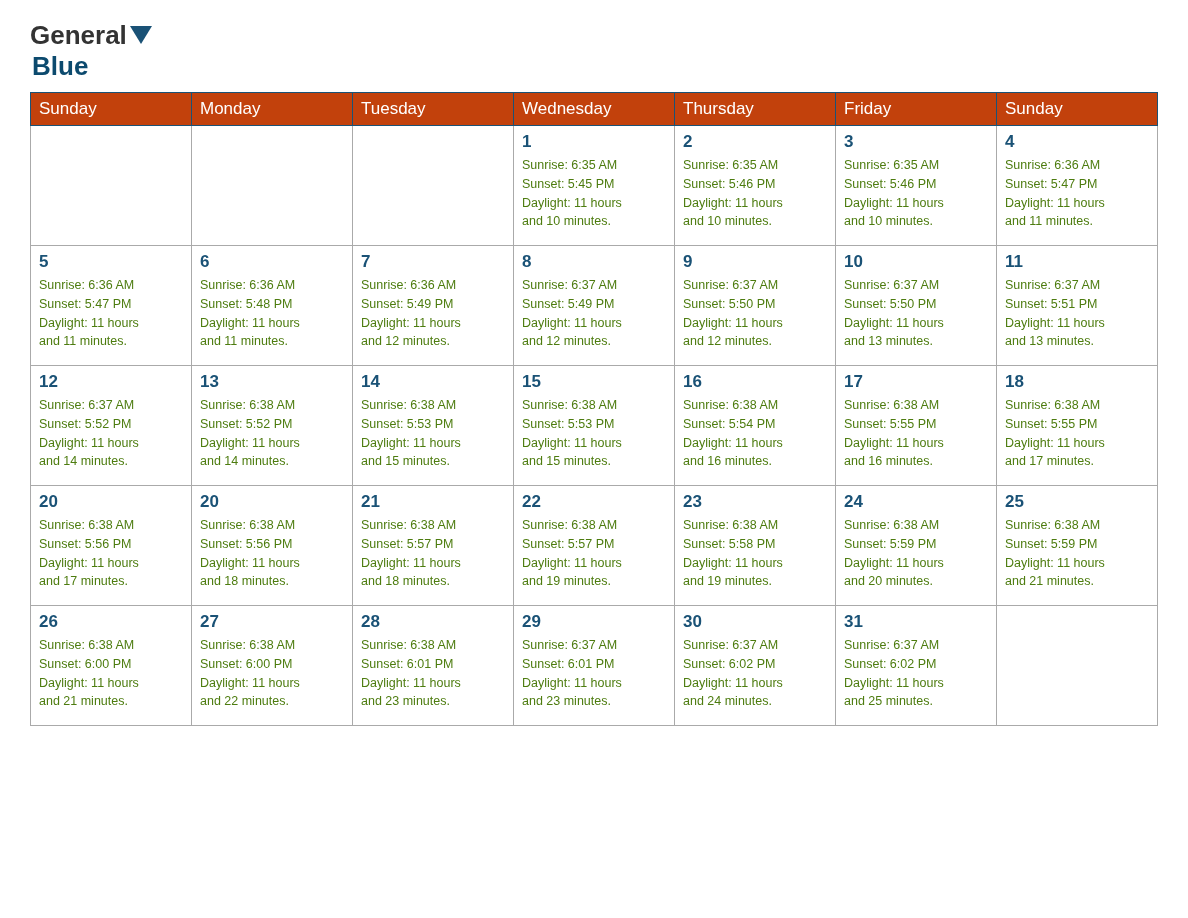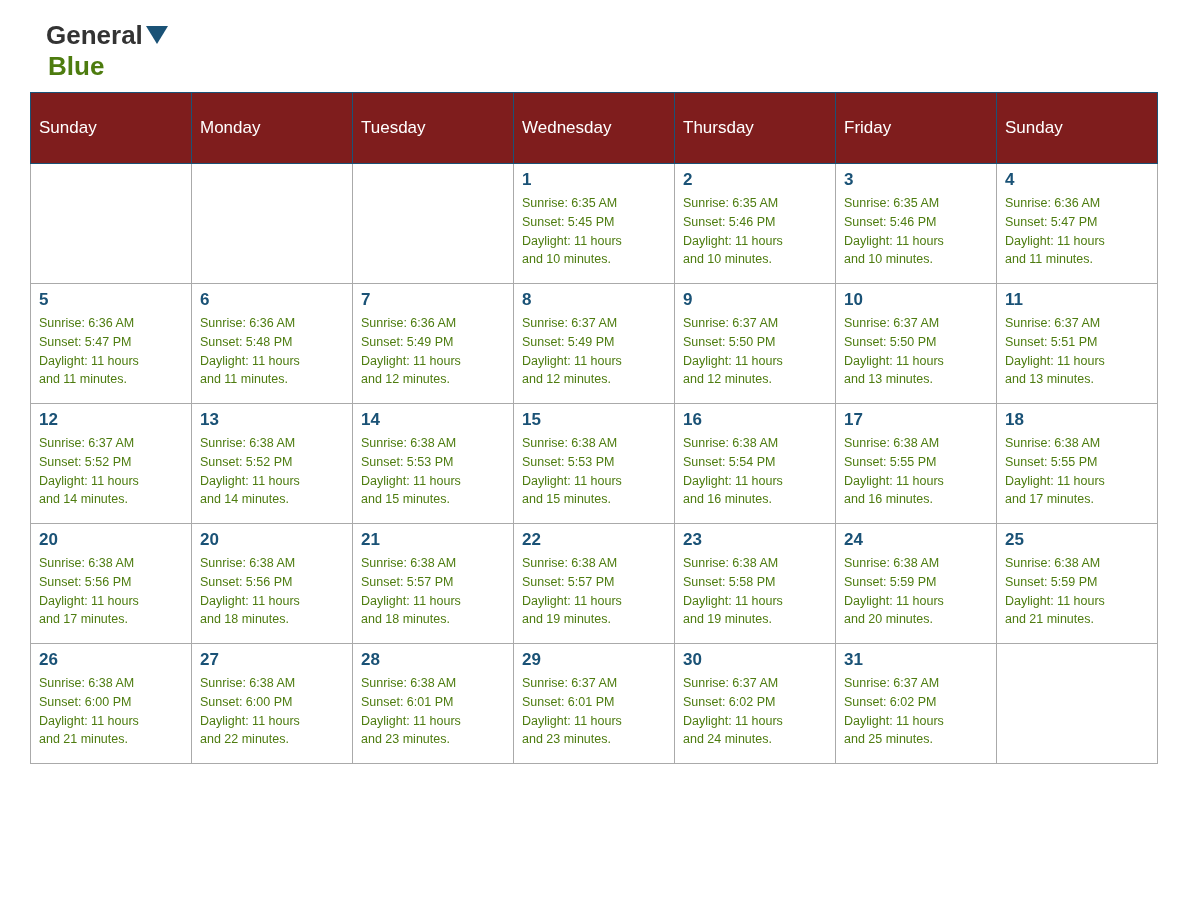--- a/index.html
+++ b/index.html
@@ -13,31 +13,30 @@
     .header {
       display: flex;
       justify-content: space-between;
       align-items: flex-start;
       margin-bottom: 10px;
     }
     .logo {
       display: flex;
       flex-direction: column;
       align-items: flex-start;
-      margin-left: 16px;
     }
     .logo-general {
       font-size: 26px;
       font-weight: bold;
       color: #333;
     }
     .logo-blue {
       font-size: 26px;
       font-weight: bold;
-      color: #4d7c0f;
+      color: #0c4a6e;
       margin-left: 2px;
     }
     .title-section {
       text-align: right;
     }
     .month-title {
       font-size: 52px;
       font-weight: normal;
       color: #222;
     }
@@ -45,23 +44,23 @@
       font-size: 22px;
       color: #333;
       margin-top: 4px;
     }
     .calendar {
       width: 100%;
       border-collapse: collapse;
       margin-top: 10px;
     }
     .calendar th {
-      background-color: #7f1d1d;
+      background-color: #c2410c;
       color: #fff;
-      padding: 25px 8px;
+      padding: 6px 8px;
       text-align: left;
       font-size: 17px;
       font-weight: normal;
       border: 1px solid #1a5276;
     }
     .calendar td {
       border: 1px solid #aaa;
       vertical-align: top;
       padding: 6px 8px;
       width: 14.28%;

